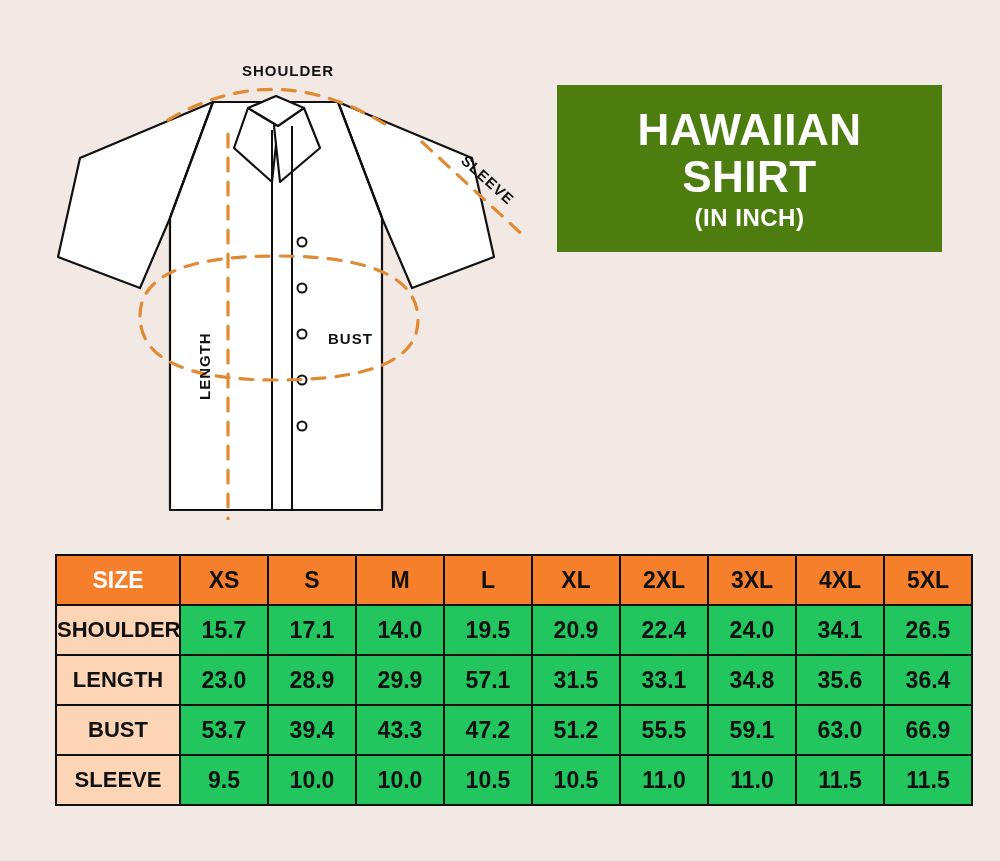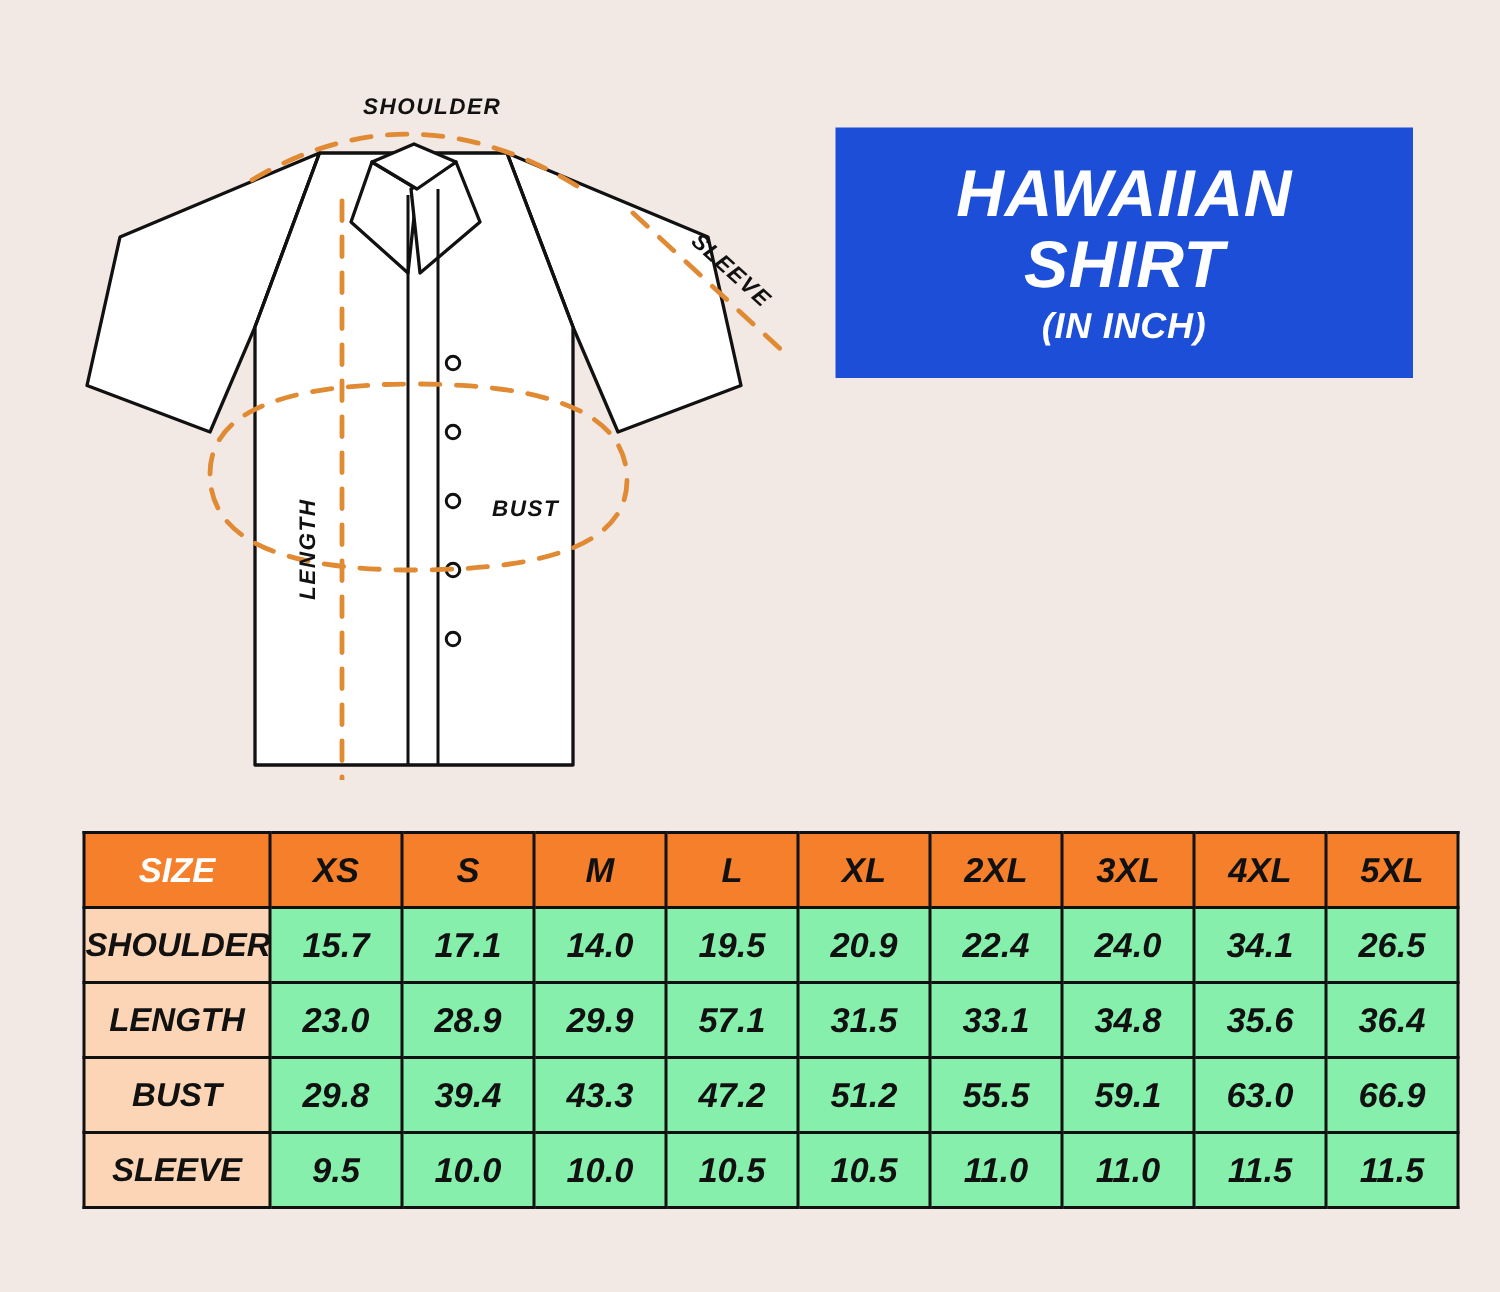--- a/index.html
+++ b/index.html
@@ -11,21 +11,20 @@
     height: 861px;
     background: #f2e8e4;
     font-family: "Liberation Sans", sans-serif;
     overflow: hidden;
     position: relative;
   }
   .page {
     position: relative;
     width: 1000px;
     height: 752px;
-    font-style: italic;
   }
 
   
   .illustration {
     position: absolute;
     left: 20px;
     top: 30px;
     width: 520px;
     height: 490px;
   }
@@ -34,21 +33,21 @@
   }
 
   
   .right-panel {
     position: absolute;
     left: 557px;
     top: 85px;
     width: 385px;
   }
   .title-box {
-    background: #1d4ed8;
+    background: #4d7c0f;
     padding: 22px 26px 20px 26px;
     text-align: center;
     box-sizing: border-box;
     width: 385px;
   }
   .title-main {
     color: #ffffff;
     font-size: 44px;
     font-weight: bold;
     line-height: 1.06;
@@ -104,21 +103,21 @@
     height: 52px;
   }
   thead th.row-label-head {
     color: #ffffff;
   }
   tbody td.row-label {
     background: #fbd5b5;
     font-size: 22px;
   }
   tbody td.val {
-    background: #86efac;
+    background: #22c55e;
   }
   col.c0 { width: 124px; }
   col.cx { width: 88px; }
 
   
   .svg-label {
     font-family: "Liberation Sans", sans-serif;
     font-weight: bold;
     font-size: 15px;
     fill: #111111;
@@ -236,21 +235,21 @@
           <td class="val">29.9</td>
           <td class="val">57.1</td>
           <td class="val">31.5</td>
           <td class="val">33.1</td>
           <td class="val">34.8</td>
           <td class="val">35.6</td>
           <td class="val">36.4</td>
         </tr>
         <tr>
           <td class="row-label">BUST</td>
-          <td class="val">29.8</td>
+          <td class="val">53.7</td>
           <td class="val">39.4</td>
           <td class="val">43.3</td>
           <td class="val">47.2</td>
           <td class="val">51.2</td>
           <td class="val">55.5</td>
           <td class="val">59.1</td>
           <td class="val">63.0</td>
           <td class="val">66.9</td>
         </tr>
         <tr>

